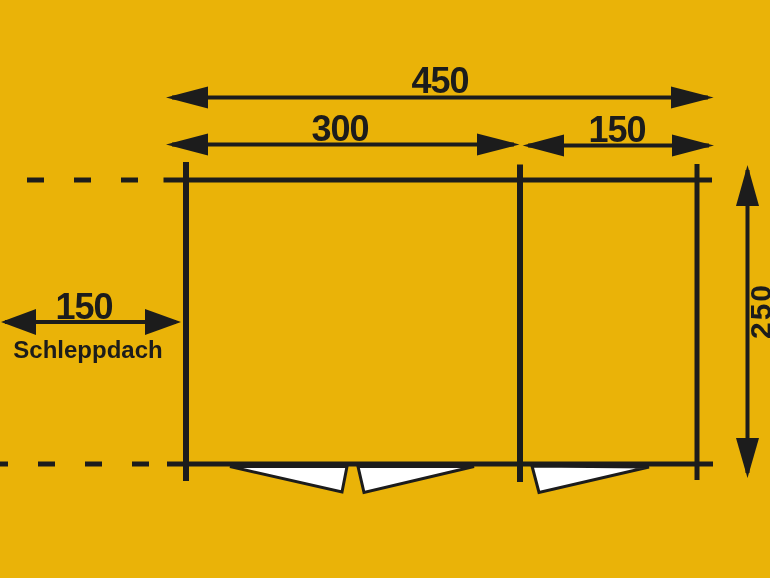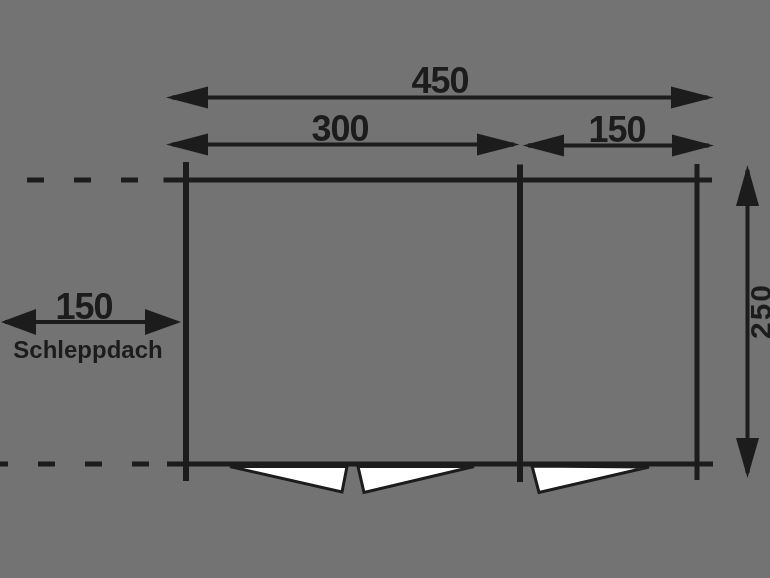--- a/index.html
+++ b/index.html
@@ -1,16 +1,16 @@
 <!DOCTYPE html>
 <html><head>
 <meta charset="utf-8">
 <style>
   html,body{margin:0;padding:0;background:#ffffff;}
-  .page{width:770px;height:578px;position:relative;overflow:hidden;background:#737373;}
+  .page{width:770px;height:578px;position:relative;overflow:hidden;background:#eab308;}
   svg{display:block;transform:translateZ(0);will-change:transform;filter:blur(0.45px);}
   text{font-family:"Liberation Sans", sans-serif;font-weight:bold;fill:#1c1c1c;}
 </style>
 </head>
 <body>
 <div class="page">
 <svg width="770" height="578" viewBox="0 0 770 578">
   <g stroke="#1c1c1c" fill="none">
 
     <rect x="189" y="182" width="328" height="280" stroke="none" fill="none"></rect>

